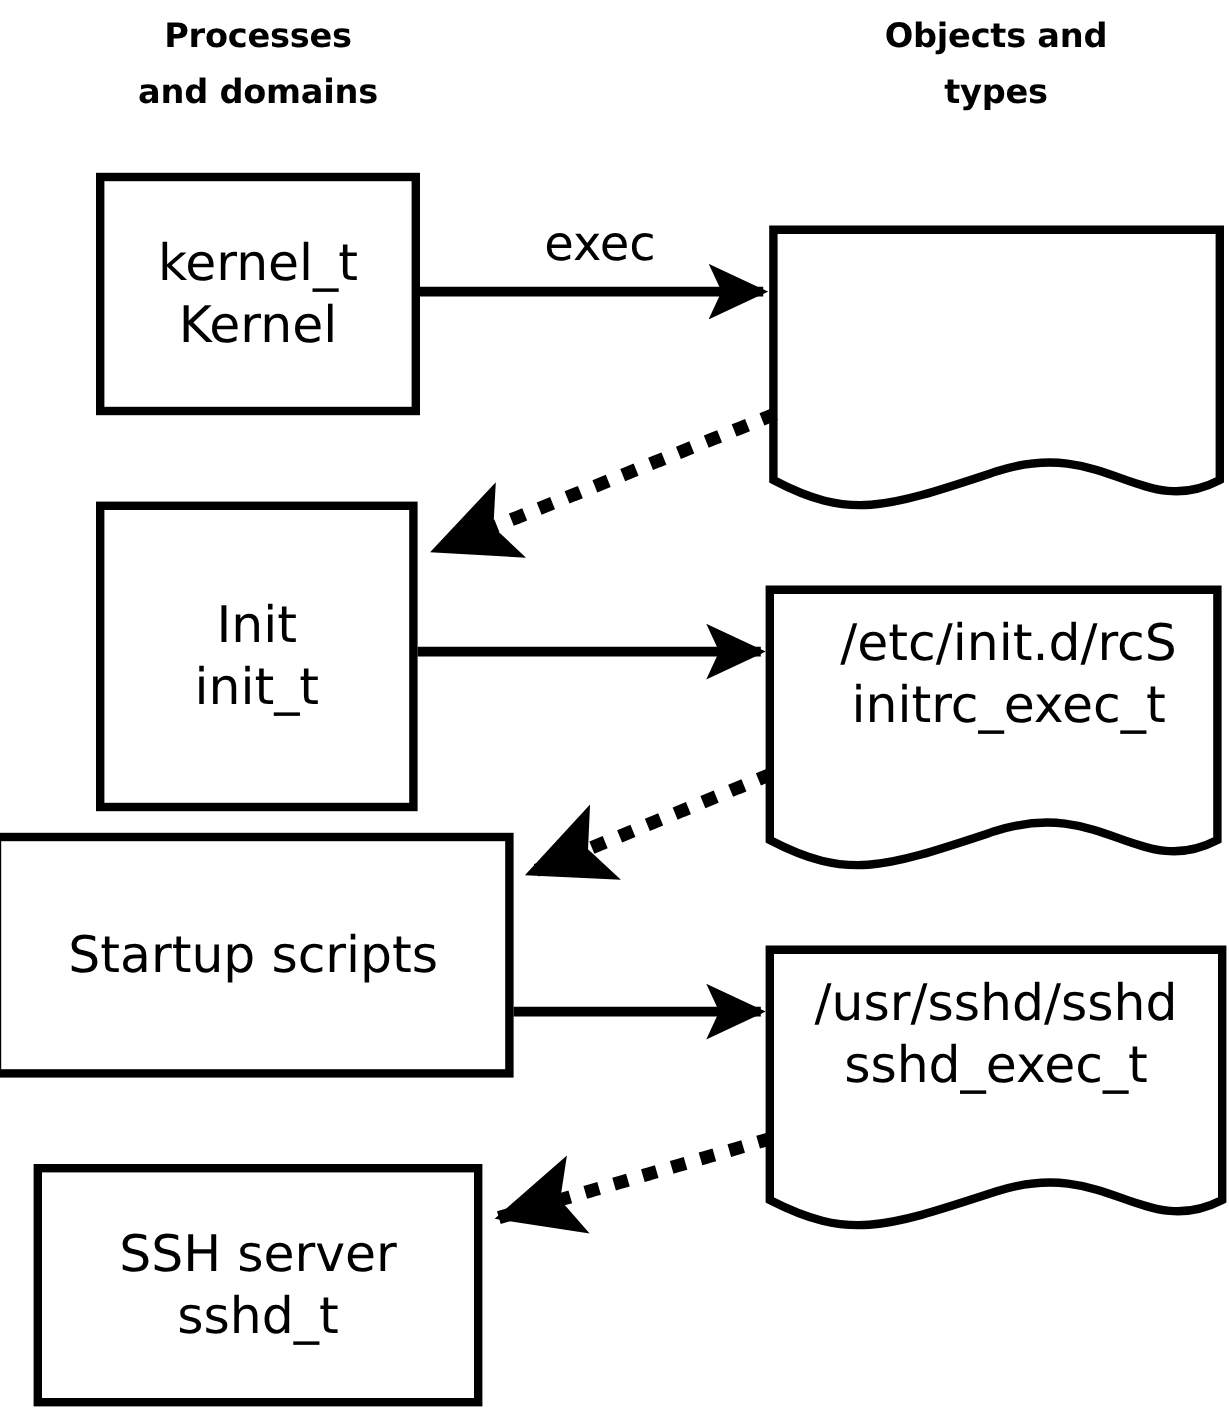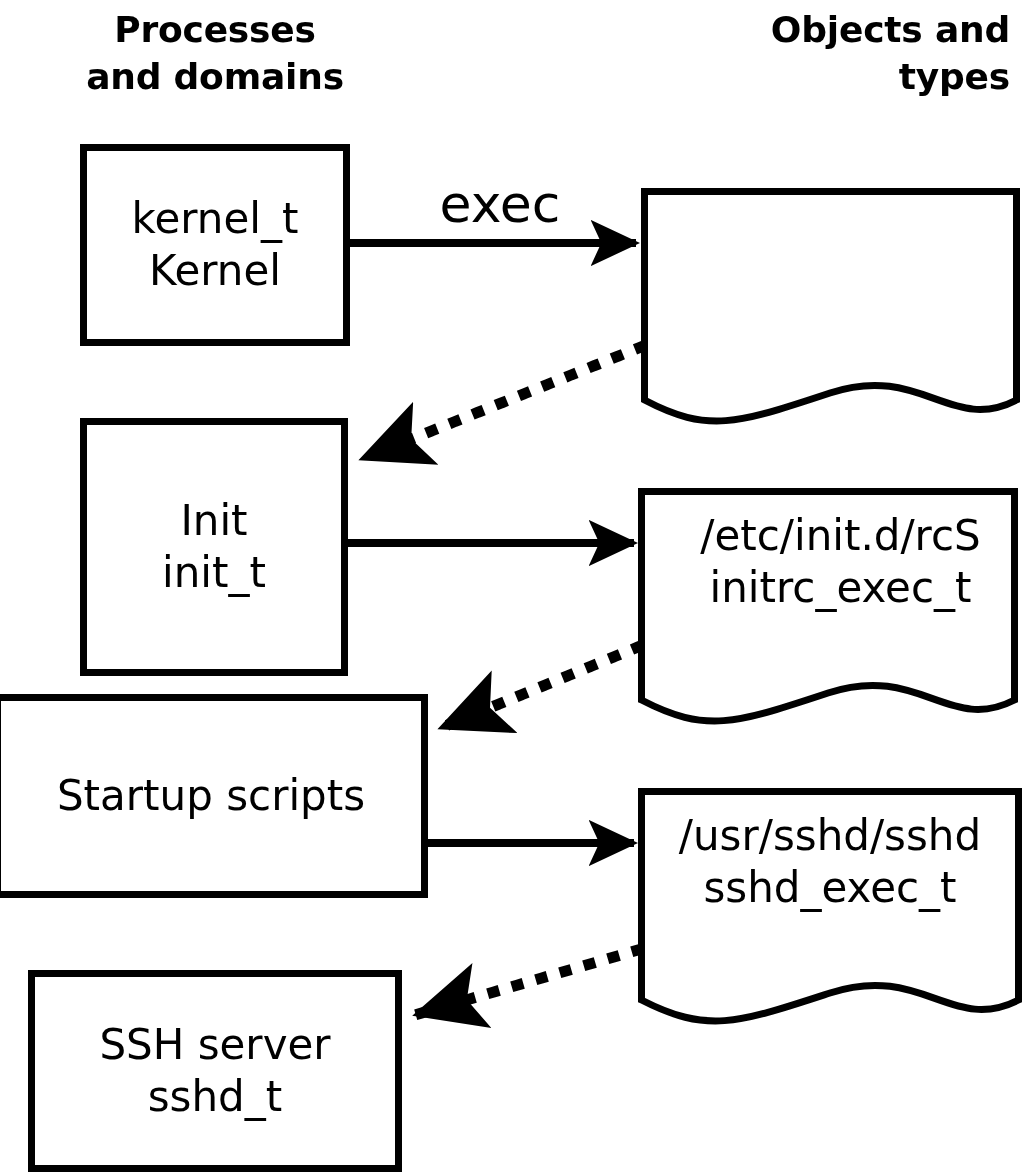--- a/index.html
+++ b/index.html
@@ -17,29 +17,29 @@
     width: 1024px;
     height: 1173px;
     background: #ffffff;
     overflow: hidden;
   }
 
   
   .col-heading {
     position: absolute;
     font-weight: bold;
-    font-size: 36px;
+    font-size: 28px;
     line-height: 47px;
     text-align: center;
     color: #000000;
     white-space: pre-line;
     letter-spacing: -0.2px;
   }
   #heading-processes { left: 40px;  top: 6px;  width: 350px; }
-  #heading-objects   { left: 650px; top: 6px;  width: 360px; text-align: right; }
+  #heading-objects   { left: 650px; top: 6px;  width: 360px; }
 
   
   .proc-box {
     position: absolute;
     box-sizing: border-box;
     border: 7px solid #000000;
     background: #ffffff;
     display: flex;
     flex-direction: column;
     align-items: center;
@@ -82,21 +82,21 @@
     left: 0;
     top: 0;
     width: 1024px;
     height: 1173px;
     pointer-events: none;
   }
 
   
   .edge-label {
     position: absolute;
-    font-size: 52px;
+    font-size: 40px;
     line-height: 44px;
     text-align: center;
     white-space: nowrap;
     color: #000000;
   }
 </style>
 </head>
 <body>
 
 <div id="stage">

